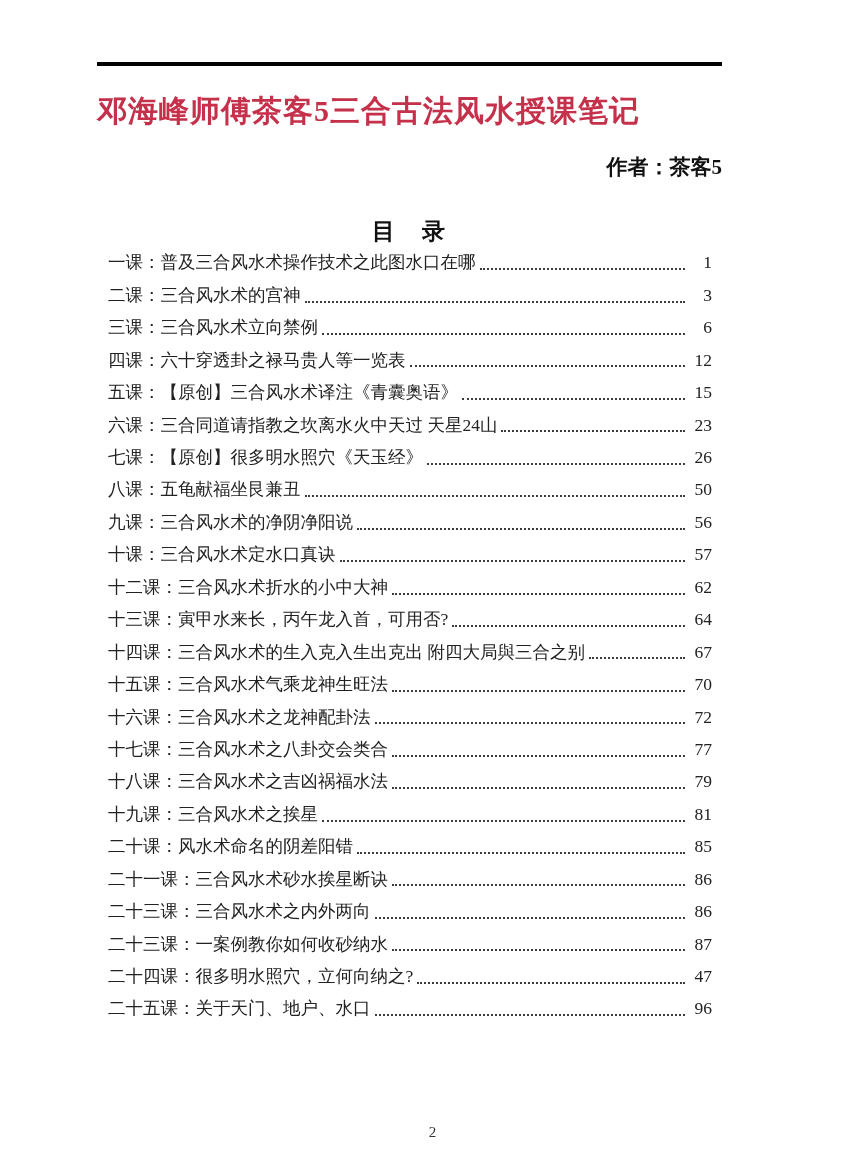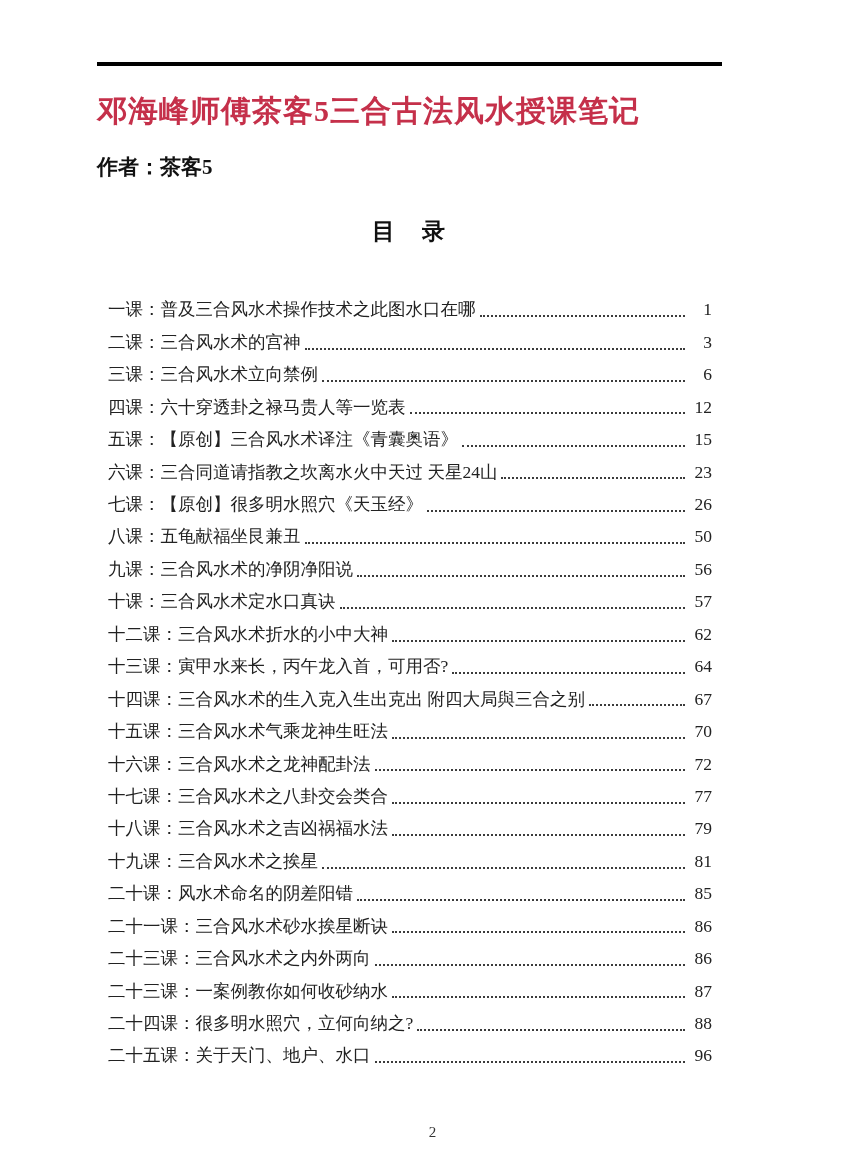--- a/index.html
+++ b/index.html
@@ -28,37 +28,36 @@
     text-align:left;
     font-size:30px;
     font-weight:bold;
     letter-spacing:1px;
     color:#c5304a;
     line-height:1.2;
     white-space:nowrap;
   }
   .doc-author{
     margin-top:26px;
-    text-align:left;
+    text-align:right;
     font-size:21px;
     font-weight:bold;
     line-height:1.2;
     color:#111111;
   }
   .toc-heading{
     margin-top:38px;
     text-align:center;
     font-size:23px;
     font-weight:bold;
     letter-spacing:2px;
     line-height:1.25;
     color:#111111;
   }
   .toc-list{
-    margin-top:47px;
     margin-left:11px;
     width:604px;
   }
   .toc-row{
     display:flex;
     align-items:center;
     height:32.45px;
     font-size:17.5px;
     line-height:1;
     color:#222222;
@@ -211,21 +210,21 @@
           <span class="toc-page">86</span>
         </div>
         <div class="toc-row">
           <span class="toc-label">二十三课：一案例教你如何收砂纳水</span>
           <span class="toc-leader"></span>
           <span class="toc-page">87</span>
         </div>
         <div class="toc-row">
           <span class="toc-label">二十四课：很多明水照穴，立何向纳之?</span>
           <span class="toc-leader"></span>
-          <span class="toc-page">88</span>
+          <span class="toc-page">47</span>
         </div>
         <div class="toc-row">
           <span class="toc-label">二十五课：关于天门、地户、水口</span>
           <span class="toc-leader"></span>
           <span class="toc-page">96</span>
         </div>
       </div>
 
   </div>
 

